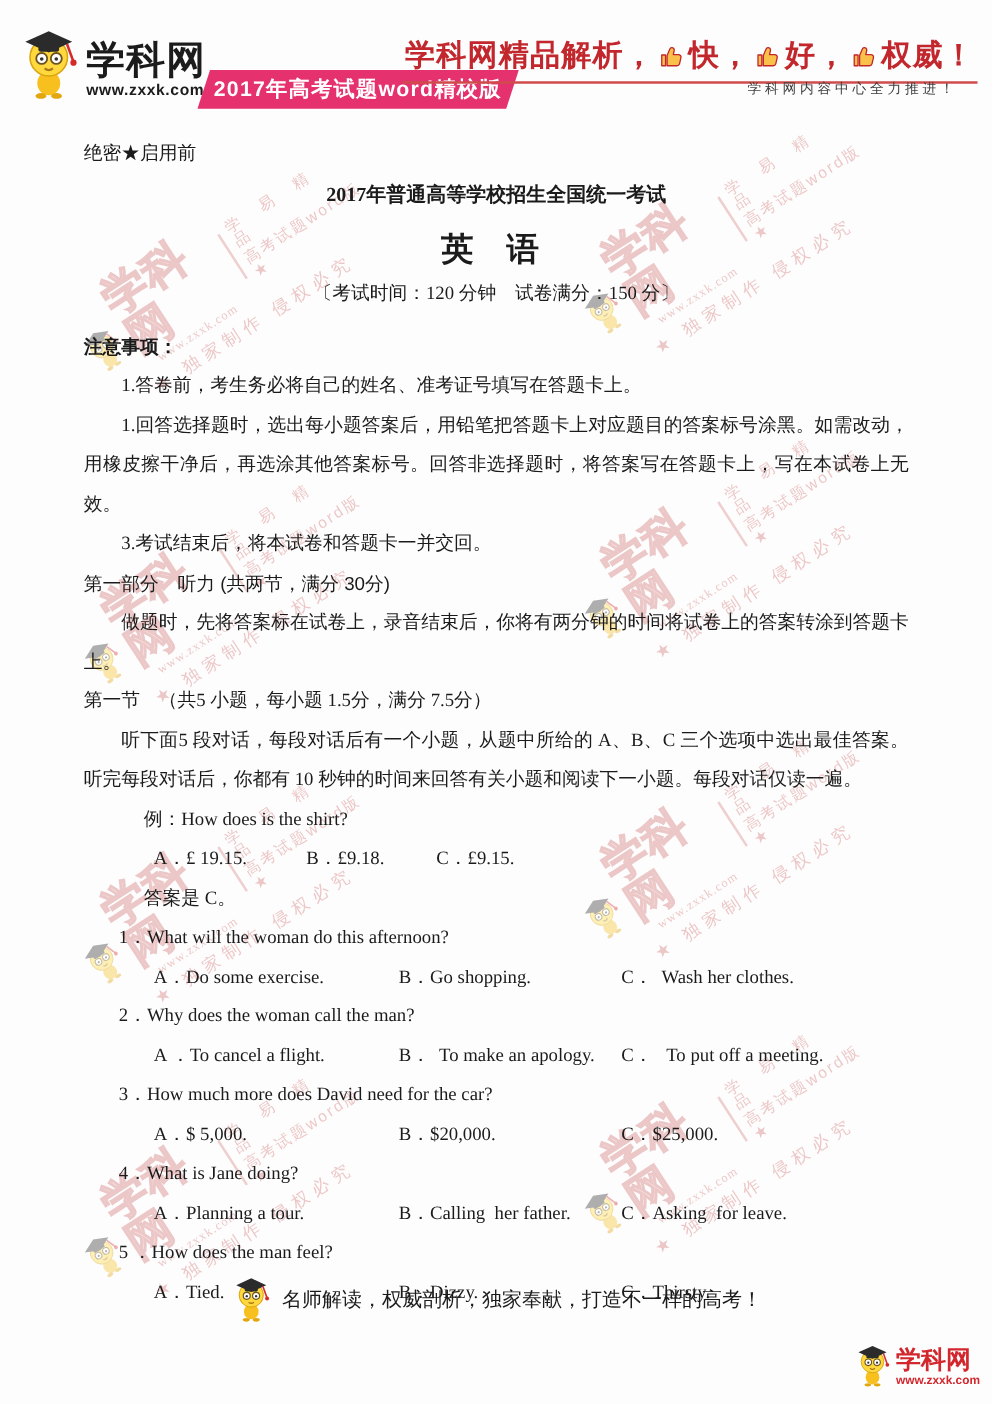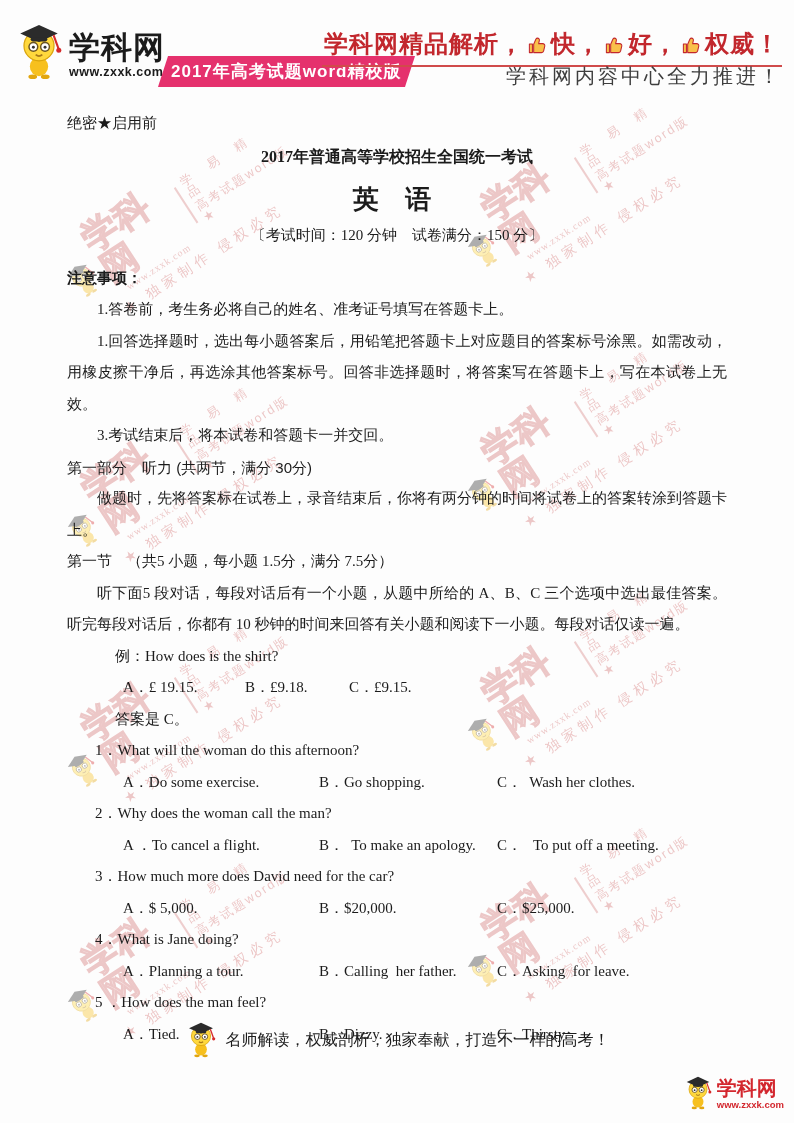--- a/index.html
+++ b/index.html
@@ -15,21 +15,21 @@
 
   .banner{position:absolute;left:163px;top:56px;width:247px;height:31px;background:#e5316d;
           transform:skewX(-18deg);display:flex;align-items:center;justify-content:center;}
   .banner span{transform:skewX(18deg);color:#ffffff;font-weight:bold;font-size:17px;
                font-family:"Liberation Sans","DejaVu Sans",sans-serif;letter-spacing:1px;white-space:nowrap;}
 
   .slogan{position:absolute;top:28px;right:12px;display:flex;align-items:center;gap:2px;
           color:#c2272d;font-weight:bold;font-size:24px;letter-spacing:1px;
           border-bottom:2px solid #d04b4b;padding:0 2px 5px 2px;white-space:nowrap;}
   .slogan .t-svg{width:21px;height:21px;margin:0 1px;}
-  .sub-slogan{position:absolute;top:63px;right:12px;font-size:20px;color:#3e3e3e;letter-spacing:3px;white-space:nowrap;}
+  .sub-slogan{position:absolute;top:63px;right:28px;font-size:11px;color:#3e3e3e;letter-spacing:3px;white-space:nowrap;}
 
   
   .doc{position:absolute;left:67px;top:108px;width:660px;font-size:15px;line-height:31.5px;}
   .secrecy{margin-bottom:2px;}
   .title{text-align:center;font-weight:bold;font-size:16px;line-height:30px;margin:2px 0 12px 0;}
   .subject{text-align:center;font-weight:bold;font-size:26px;line-height:32px;letter-spacing:10px;margin:0 0 8px 0;}
   .meta{text-align:center;font-size:15px;line-height:22px;margin:0 0 17px 0;}
   .notice-h{font-weight:bold;}
   .para{text-indent:2em;text-align:justify;margin:0;}
   .part-h{font-weight:normal;font-family:"Liberation Sans","DejaVu Sans",sans-serif;}

